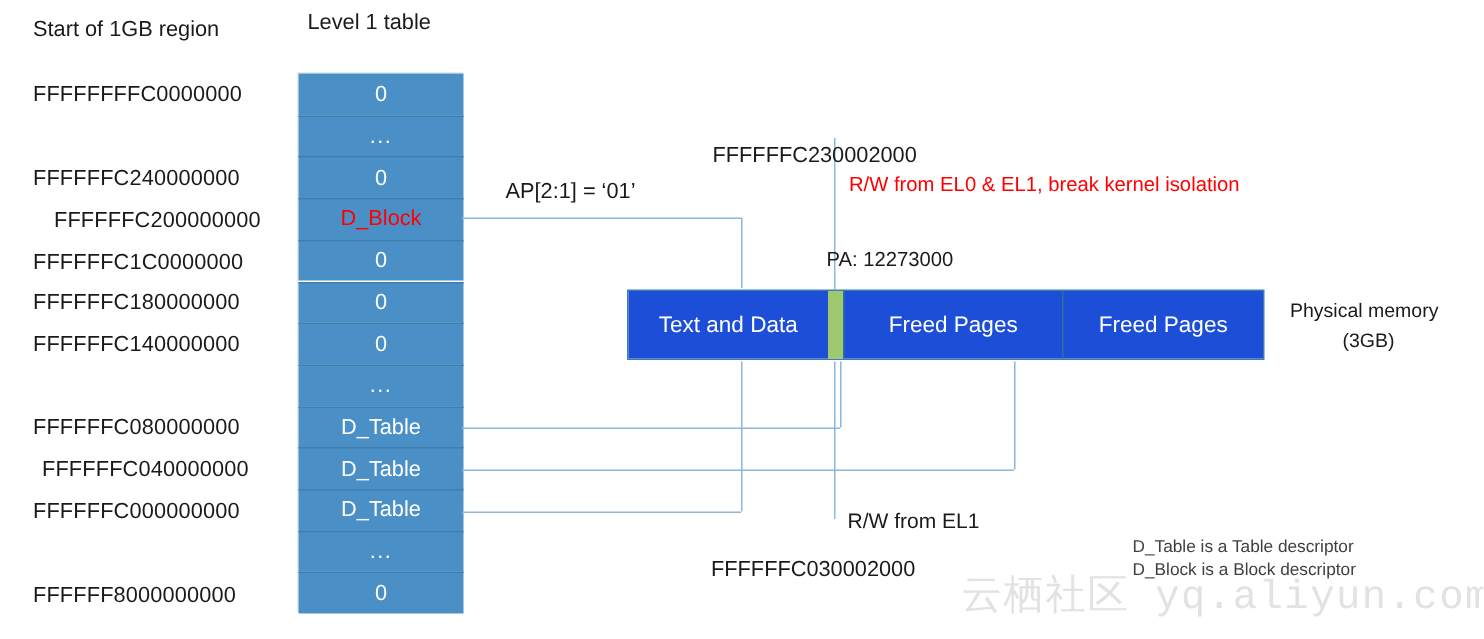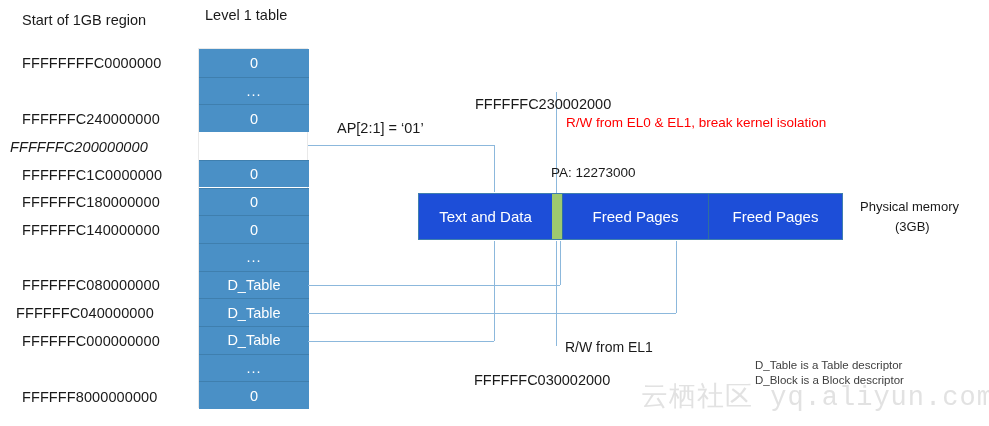--- a/index.html
+++ b/index.html
@@ -45,38 +45,41 @@
 </head>
 <body>
 
 <div id="canvas">
 
   <div class="txt hdr" style="left:22px;top:12px;">Start of 1GB region</div>
   <div class="txt hdr" style="left:205px;top:7px;">Level 1 table</div>
 
   <div class="txt addr" style="left:22px;top:55px;">FFFFFFFFC0000000</div>
   <div class="txt addr" style="left:22px;top:111px;">FFFFFFC240000000</div>
-  <div class="txt addr" style="left:10px;top:139px;font-style:italic;">FFFFFFC200000000</div>
+  <div class="txt addr" style="left:36px;top:139px;">FFFFFFC200000000</div>
   <div class="txt addr" style="left:22px;top:167px;">FFFFFFC1C0000000</div>
   <div class="txt addr" style="left:22px;top:194px;">FFFFFFC180000000</div>
   <div class="txt addr" style="left:22px;top:222px;">FFFFFFC140000000</div>
   <div class="txt addr" style="left:22px;top:277px;">FFFFFFC080000000</div>
-  <div class="txt addr" style="left:16px;top:305px;">FFFFFFC040000000</div>
+  <div class="txt addr" style="left:28px;top:305px;">FFFFFFC040000000</div>
   <div class="txt addr" style="left:22px;top:333px;">FFFFFFC000000000</div>
   <div class="txt addr" style="left:22px;top:389px;">FFFFFF8000000000</div>
 
   <div id="l1table">
     <div class="cell first" style="top:0px;">
         <span>0</span>
       </div>
     <div class="cell dots" style="top:27.7px;">
         <span>...</span>
       </div>
     <div class="cell" style="top:55.4px;">
         <span>0</span>
+      </div>
+    <div class="cell block" style="top:83.1px;">
+        <span>D_Block</span>
       </div>
     <div class="cell" style="top:110.8px;">
         <span>0</span>
       </div>
     <div class="cell" style="top:138.5px;">
         <span>0</span>
       </div>
     <div class="cell" style="top:166.2px;">
         <span>0</span>
       </div>

